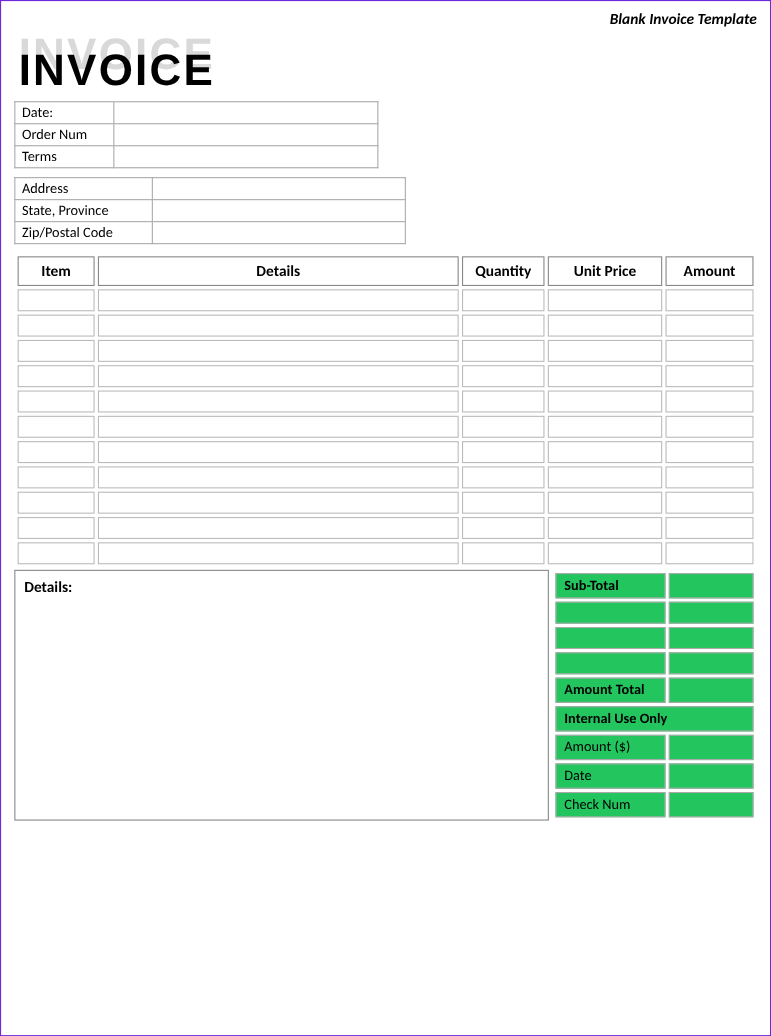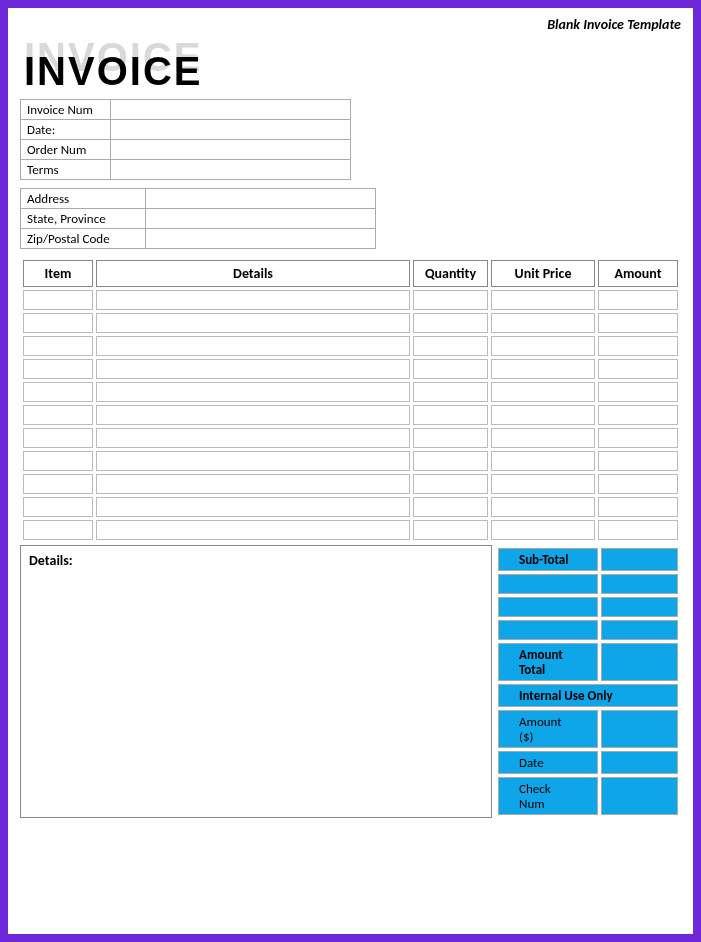--- a/index.html
+++ b/index.html
@@ -7,21 +7,21 @@
     margin: 0;
     padding: 0;
     background: #fff;
     font-family: Calibri, Arial, sans-serif;
     font-size: 13px;
     color: #000;
   }
   .page {
     width: 701px;
     height: 942px;
-    border: 8px solid #6d28d9;
+    border: 1px solid #6d28d9;
     position: relative;
     background: #fff;
     padding: 8px 12px 12px 12px;
   }
   .top-label {
     text-align: right;
     font-style: italic;
     font-weight: bold;
     font-size: 14px;
     margin-bottom: 2px;
@@ -118,47 +118,43 @@
   .totals {
     width: 186px;
   }
   .totals-table {
     width: 100%;
     border-collapse: separate;
     border-spacing: 3px 3px;
   }
   .totals-table td {
     border: 1px solid #aaa;
-    padding: 3px 20px;
+    padding: 3px 7px;
     font-size: 13px;
     height: 20px;
-    background: #0ea5e9;
+    background: #22c55e;
   }
   .totals-table .lab { width: 100px; font-weight: bold; }
   .totals-table .lab-normal { width: 100px; font-weight: normal; }
   .totals-table .val { width: 78px; }
   .totals-table .span2 { font-weight: bold; text-align: left; }
 </style>
 </head>
 <body>
 
 <div class="page">
 
   <div class="top-label">Blank Invoice Template</div>
 
   <div class="logo">
     <div class="shadow">INVOICE</div>
     <div class="front">INVOICE</div>
   </div>
 
   <div class="info-block block1">
-    <div class="info-row">
-      <div class="info-label">Invoice Num</div>
-      <div class="info-value"></div>
-    </div>
     <div class="info-row">
       <div class="info-label">Date:</div>
       <div class="info-value"></div>
     </div>
     <div class="info-row">
       <div class="info-label">Order Num</div>
       <div class="info-value"></div>
     </div>
     <div class="info-row">
       <div class="info-label">Terms</div>

